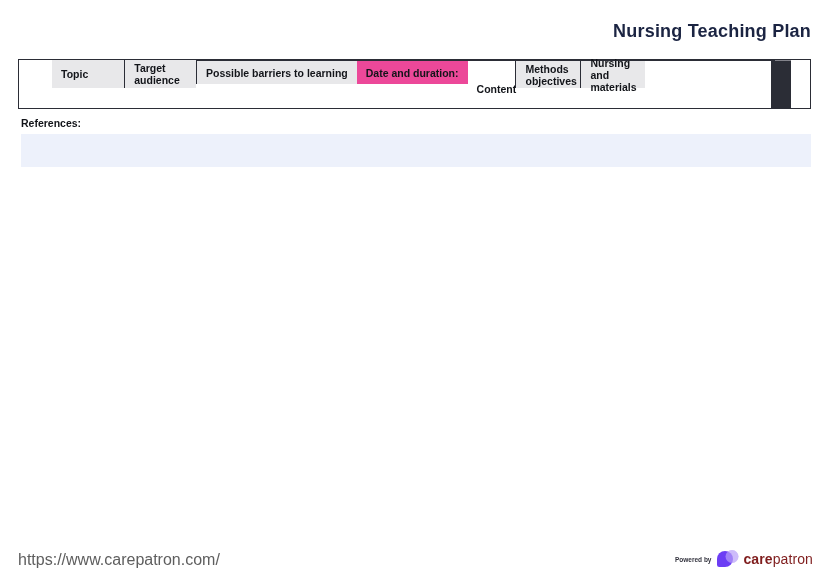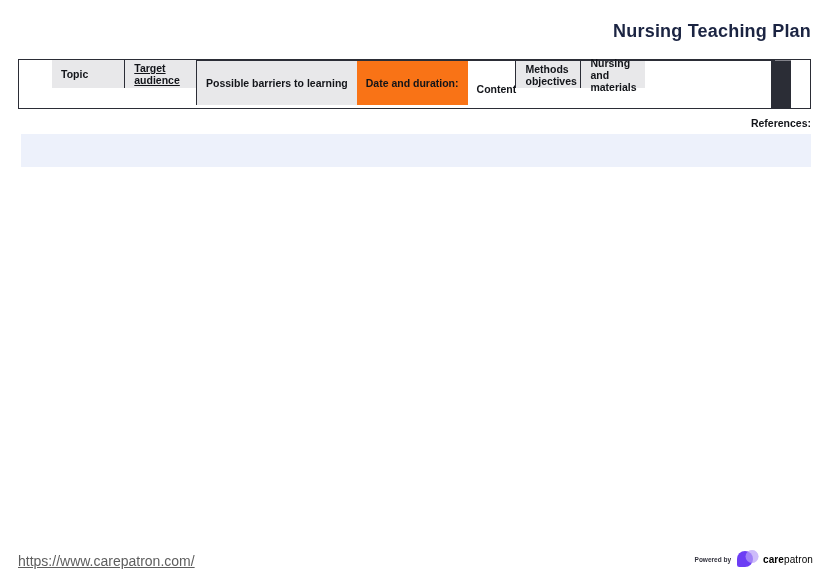--- a/index.html
+++ b/index.html
@@ -40,89 +40,87 @@
     font-size: 10.5px;
     color: #121419;
     padding: 0 9px;
   }
   .field {
     background: #EDF1FB;
     box-shadow: inset 1px 0 0 #ffffff, inset -1px 0 0 #ffffff;
   }
 
   .w-half-a { width: 50.2%; }
-  .w-half-b { width: 49.8%; text-decoration: underline; }
+  .w-half-b { width: 49.8%; }
   .w-full  { width: 100%; }
   .col-1 { width: 15.8%; margin-top: 28px; }
   .col-2 { width: 21.4%; }
   .col-3 { width: 20.7%; }
   .col-4 { width: 21.4%; }
   .col-5 { width: 20.7%; }
 
   .h28 { height: 28px; }
-  .h29 { height: 45px; }
+  .h29 { height: 24px; }
   .h42 { height: 42px; }
   .h48 { height: 48px; }
 
-  .date-row { background: #f97316; }
+  .date-row { background: #ec4899; }
   .date-label {
     font-weight: bold;
     font-size: 10.5px;
     color: #121419;
     padding: 0 9px 0 9px;
     display: flex;
     align-items: center;
     white-space: nowrap;
   }
   .date-field { flex: 1; background: #EDF1FB; }
 
   .refs-label {
     margin: 8px 0 0 3px;
     font-weight: bold;
     font-size: 10.5px;
     color: #121419;
-    text-align: right;
   }
   .refs-box {
     margin: 5px 0 0 3px;
     width: 790px;
     height: 33px;
     background: #EDF1FB;
   }
 
   .footer {
     position: absolute;
     left: 18px;
     right: 16px;
     bottom: 12px;
     display: flex;
     justify-content: space-between;
     align-items: flex-end;
   }
   .site-link {
-    font-size: 14px;
+    font-size: 16px;
     color: #5E5E5E;
-    text-decoration: underline;
     cursor: pointer;
     margin-top: 32px;
   }
   .powered {
     display: flex;
     align-items: center;
     gap: 5px;
   }
   .powered-label {
     font-size: 6.5px;
     font-weight: bold;
     color: #33333E;
   }
   .brand { display: flex; align-items: center; gap: 3px; }
   .brand-text {
-    font-size: 10px;
-    color: #000000;
+    font-size: 14px;
+    color: #7f1d1d;
     letter-spacing: 0.1px;
   }
   .brand-text b { font-weight: bold; }
 </style>
 </head>
 <body>
 
 <div class="page">
 
   <div class="title">Nursing Teaching Plan</div>

